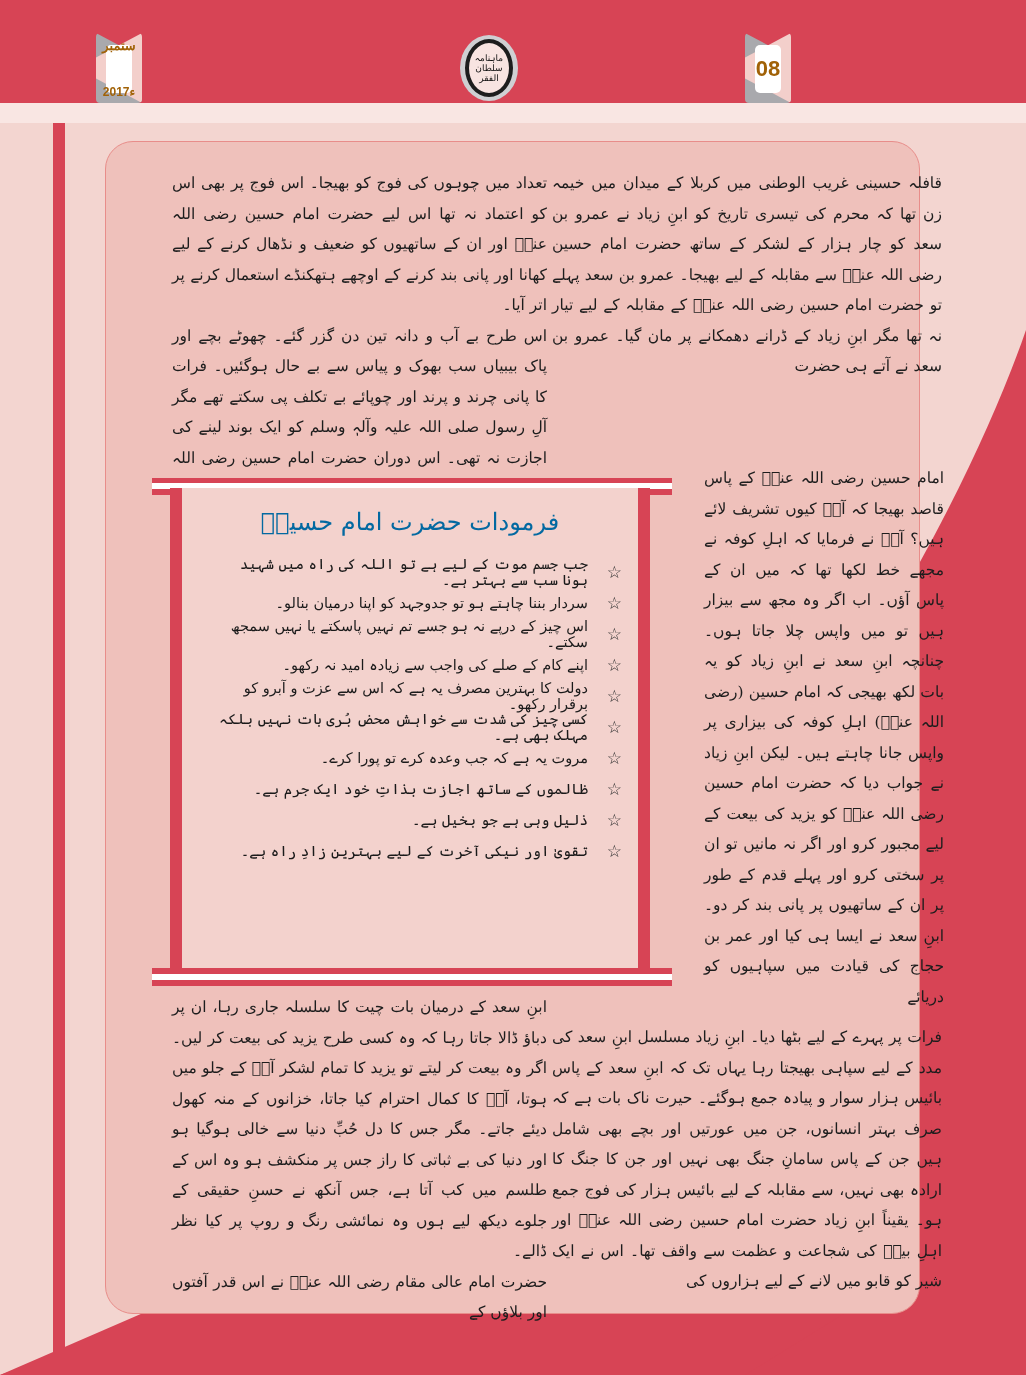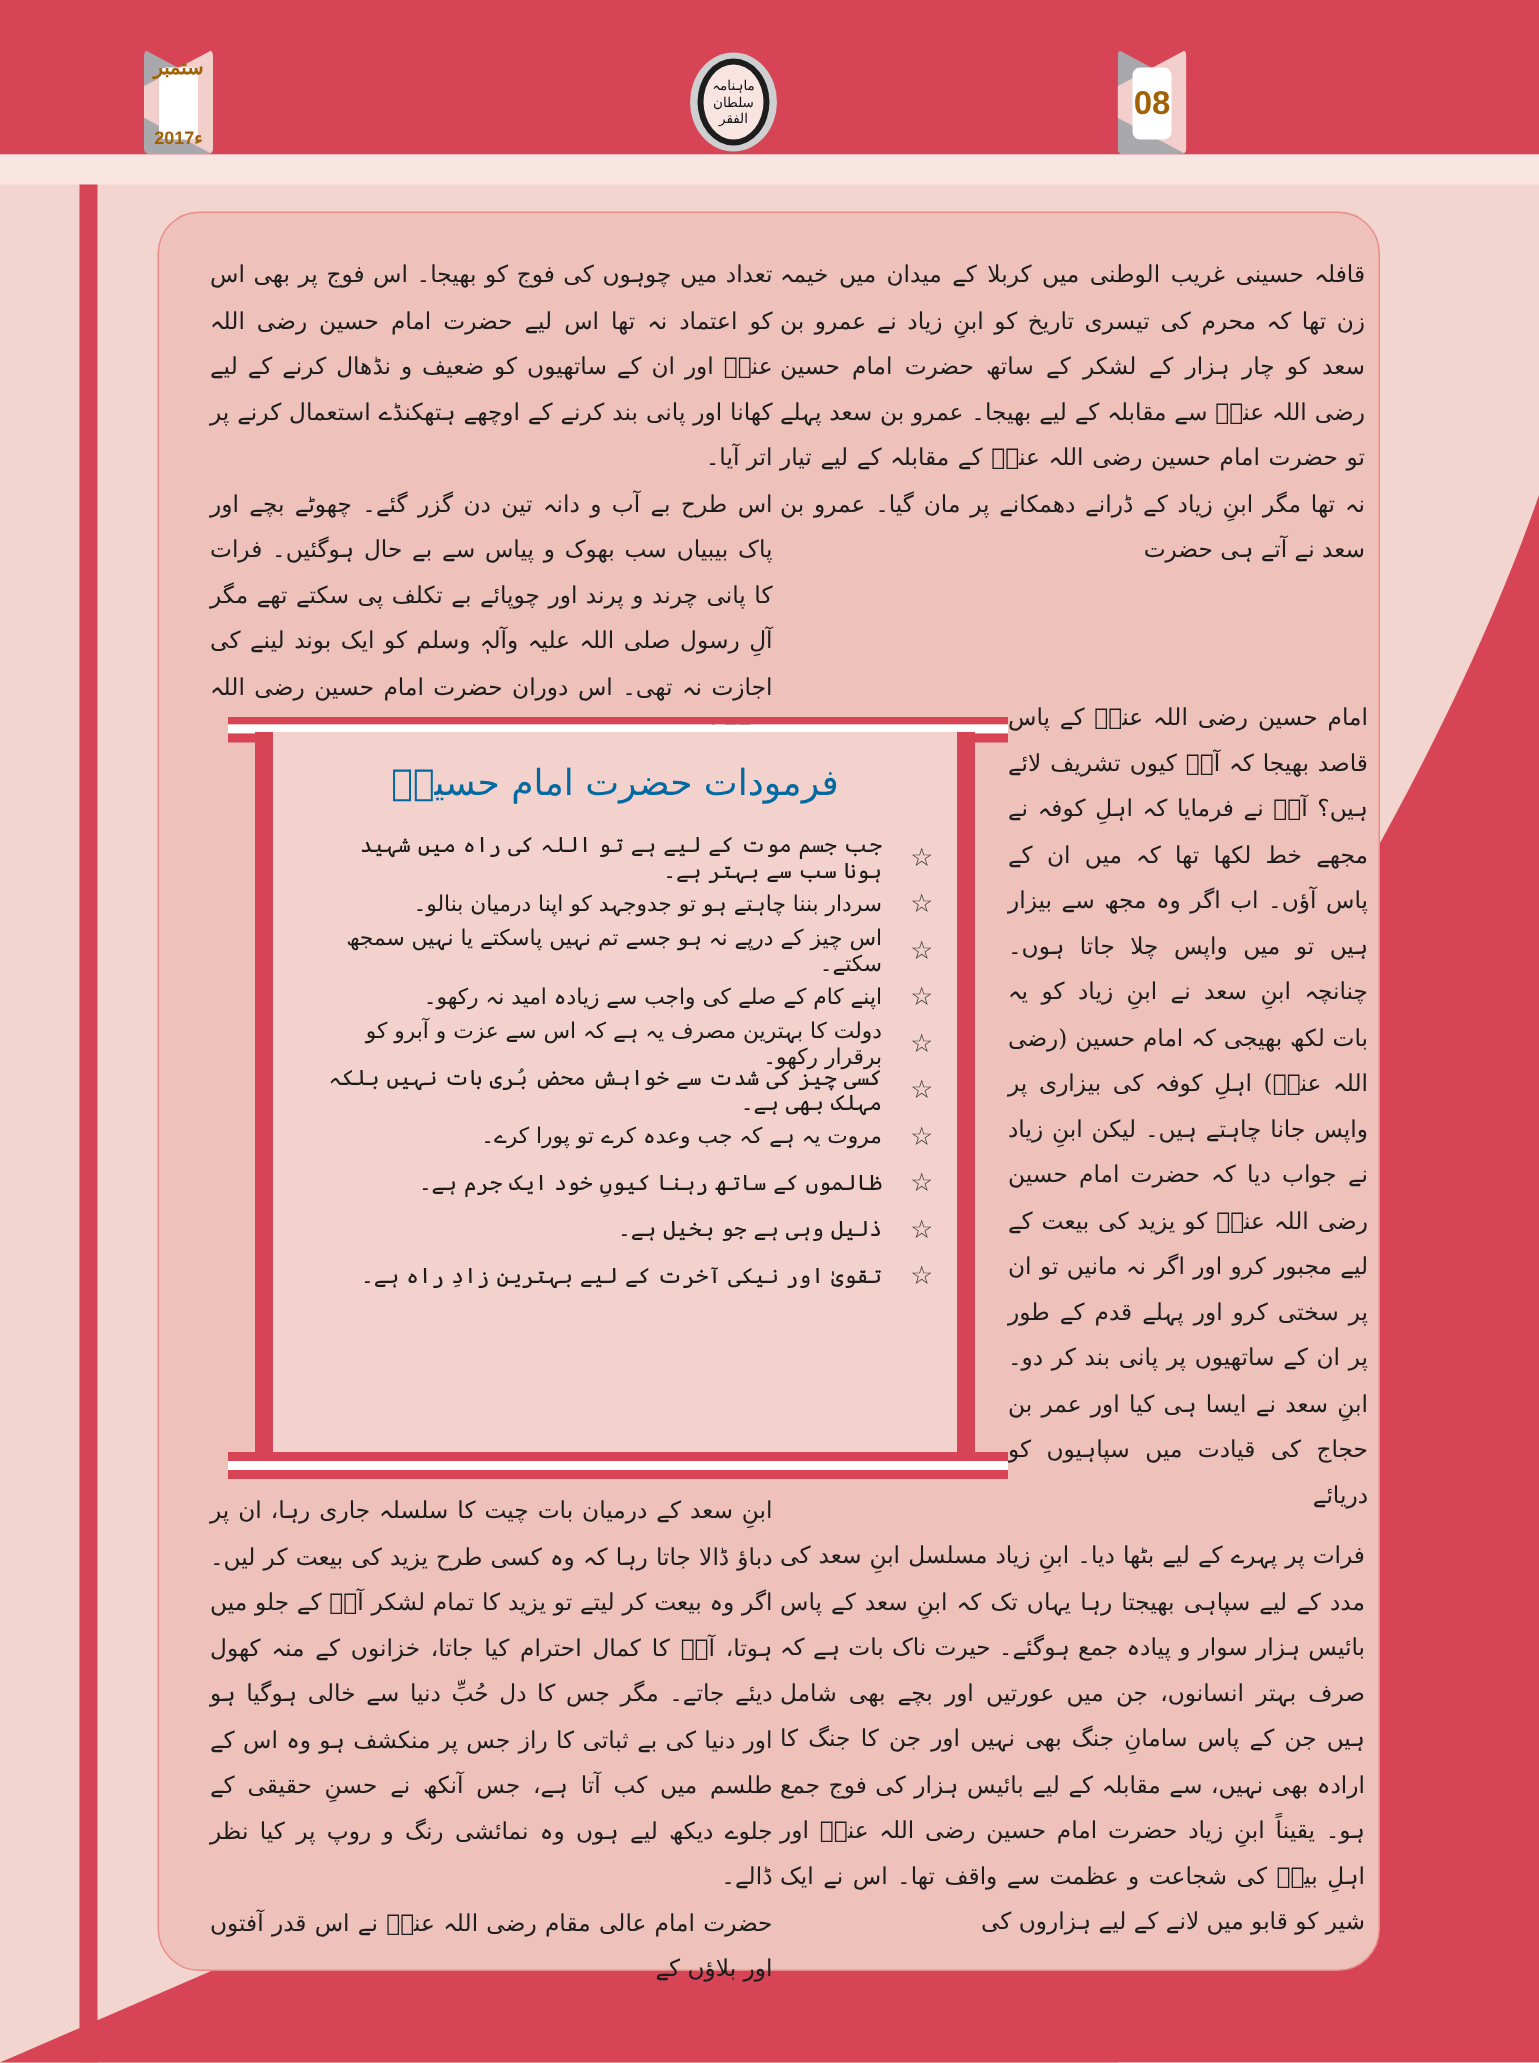--- a/index.html
+++ b/index.html
@@ -14,21 +14,21 @@
   .badge-card { position:absolute; top:45px; width:26px; height:48px; background:#fff; border-radius:5px; display:flex; align-items:center; justify-content:center; flex-direction:column; color:#a16207; font-weight:bold; }
   .date-badge { left:96px; }
   .date-card { left:106px; width:26px; }
   .date-card .m { font-family:"DejaVu Serif", serif; font-size:13px; line-height:14px; direction:rtl; }
   .date-card .y { font-family:"Liberation Sans", sans-serif; font-size:12px; line-height:14px;margin-top:32px; }
   .page-badge { left:380px; }
   .page-card { left:390px; width:26px; font-family:"Liberation Sans", sans-serif; font-size:22px; }
   .logo { position:absolute; left:460px; top:35px; width:58px; height:66px; border-radius:50%; background:#cfcfd2; display:flex; align-items:center; justify-content:center; }
   .logo-inner { width:48px; height:58px; border-radius:50%; background:#f8e4e1; border:4px solid #1d1d1d; box-sizing:border-box; display:flex; align-items:center; justify-content:center; font-family:"DejaVu Serif", serif; font-size:9px; direction:rtl; color:#111; text-align:center; }
   .panel { position:absolute; left:105px; top:141px; width:815px; height:1173px; background:#efc1bb; border:1px solid #e88d8a; border-radius:28px; box-sizing:border-box; }
-  .col { position:absolute; direction:rtl; text-align:justify; text-align-last:right; font-family:"DejaVu Serif", serif; font-size:15.5px; line-height:30.5px; color:#1d1d1d; }
+  .col { position:absolute; direction:rtl; text-align:justify; text-align-last:right; font-family:"DejaVu Serif", serif; font-size:15.5px; line-height:30.5px; color:#1d1d1d;margin-left:32px; }
   .col p { margin:0; }
   .col-right-top { left:520px; top:168px; width:390px; }
   .col-left-top { left:140px; top:168px; width:375px; }
   .col-right-mid { left:672px; top:463px; width:240px; }
   .col-right-bottom { left:520px; top:1022px; width:390px; }
   .col-left-bottom { left:140px; top:992px; width:375px; }
   .qbox-frame { position:absolute; left:152px; top:478px; width:520px; height:514px; }
   .stripe { position:absolute; left:0; width:520px; background:#d74455; }
   .stripe.white { background:#fff; }
   .qbox { position:absolute; left:170px; top:488px; width:480px; height:480px; background:#f3d2cd; border-left:12px solid #d74455; border-right:12px solid #d74455; box-sizing:border-box; }
@@ -120,21 +120,21 @@
     <li>
         <span class="star">☆</span>
         <span>کسی چیز کی شدت سے خواہش محض بُری بات نہیں بلکہ مہلک بھی ہے۔</span>
       </li>
     <li>
         <span class="star">☆</span>
         <span>مروت یہ ہے کہ جب وعدہ کرے تو پورا کرے۔</span>
       </li>
     <li>
         <span class="star">☆</span>
-        <span>ظالموں کے ساتھ رہنا کیوںِ خود ایک جرم ہے۔</span>
+        <span>ظالموں کے ساتھ اجازت بذاتِ خود ایک جرم ہے۔</span>
       </li>
     <li>
         <span class="star">☆</span>
         <span>ذلیل وہی ہے جو بخیل ہے۔</span>
       </li>
     <li>
         <span class="star">☆</span>
         <span>تقویٰ اور نیکی آخرت کے لیے بہترین زادِ راہ ہے۔</span>
       </li>
   </ul>

